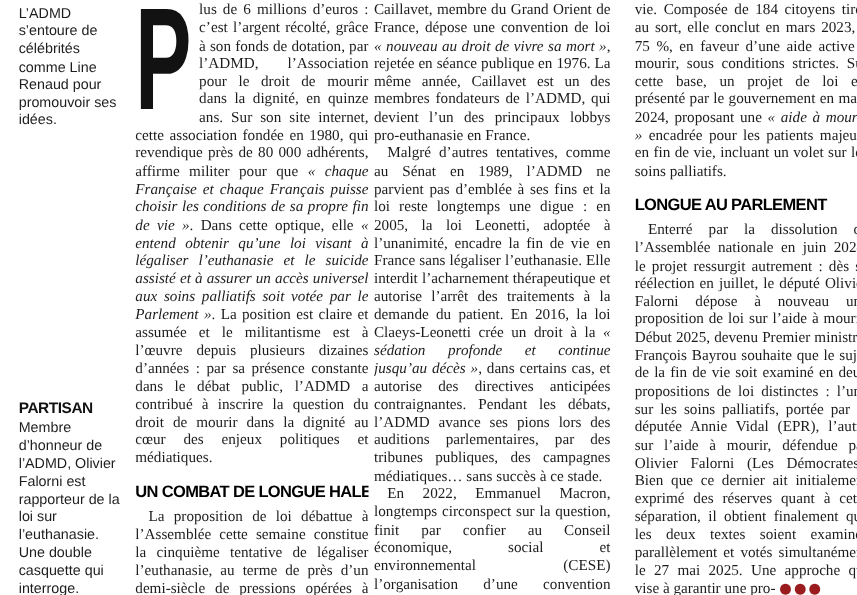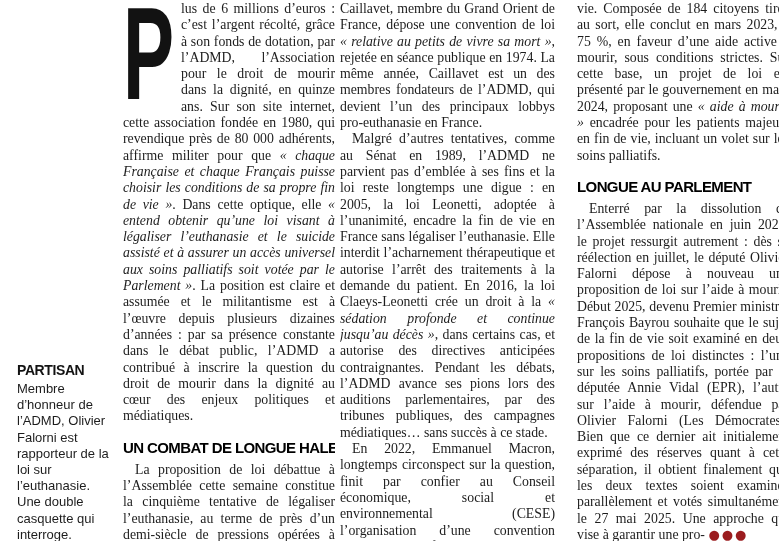--- a/index.html
+++ b/index.html
@@ -75,39 +75,40 @@
     letter-spacing:2px;
     white-space:nowrap;
     font-family:"DejaVu Sans", sans-serif;
   }
 </style>
 </head>
 <body>
 
 <div class="sidebar">
   <div class="side-block top">
+    <p class="caption">L’ADMD s’entoure de célébrités comme Line Renaud pour promouvoir ses idées.</p>
   </div>
   <div class="side-block bottom">
     <div class="kicker">PARTISAN</div>
     <p class="caption">Membre d’honneur de l’ADMD, Olivier Falorni est rapporteur de la loi sur l’euthanasie. Une double casquette qui interroge.</p>
   </div>
 </div>
 
 <div class="col col1">
   <p class="body-p"><span class="dropcap-box">
         <svg width="52" height="99" viewBox="0 0 52 99">
           <text x="0" y="96" font-size="132" transform="scale(0.58 1)">P</text>
         </svg>
       </span><span>lus de 6 millions d’euros : c’est l’argent récolté, grâce à son fonds de dotation, par l’ADMD, l’Association pour le droit de mourir dans la dignité, en quinze ans. Sur son site internet, cette association fondée en 1980, qui revendique près de 80 000 adhérents, affirme militer pour que </span><span class="it">« chaque Française et chaque Français puisse choisir les conditions de sa propre fin de vie »</span><span>. Dans cette optique, elle </span><span class="it">« entend obtenir qu’une loi visant à légaliser l’euthanasie et le suicide assisté et à assurer un accès universel aux soins palliatifs soit votée par le Parlement »</span><span>. La position est claire et assumée et le militantisme est à l’œuvre depuis plusieurs dizaines d’années : par sa présence constante dans le débat public, l’ADMD a contribué à inscrire la question du droit de mourir dans la dignité au cœur des enjeux politiques et médiatiques.</span></p>
   <h3 class="subhead">UN COMBAT DE LONGUE HALEINE</h3>
   <p class="body-p indent">La proposition de loi débattue à l’Assemblée cette semaine constitue la cinquième tentative de légaliser l’euthanasie, au terme de près d’un demi-siècle de pressions opérées à petits pas. Dès 1978, le sénateur Henri</p>
 </div>
 
 <div class="col col2">
-  <p class="body-p"><span>Caillavet, membre du Grand Orient de France, dépose une convention de loi </span><span class="it">« relative au petits de vivre sa mort »</span><span>, rejetée en séance publique en 1974. La même année, Caillavet est un des membres fondateurs de l’ADMD, qui devient l’un des principaux lobbys pro-euthanasie en France.</span></p>
+  <p class="body-p"><span>Caillavet, membre du Grand Orient de France, dépose une convention de loi </span><span class="it">« nouveau au droit de vivre sa mort »</span><span>, rejetée en séance publique en 1976. La même année, Caillavet est un des membres fondateurs de l’ADMD, qui devient l’un des principaux lobbys pro-euthanasie en France.</span></p>
   <p class="body-p indent"><span>Malgré d’autres tentatives, comme au Sénat en 1989, l’ADMD ne parvient pas d’emblée à ses fins et la loi reste longtemps une digue : en 2005, la loi Leonetti, adoptée à l’unanimité, encadre la fin de vie en France sans légaliser l’euthanasie. Elle interdit l’acharnement thérapeutique et autorise l’arrêt des traitements à la demande du patient. En 2016, la loi Claeys-Leonetti crée un droit à la </span><span class="it">« sédation profonde et continue jusqu’au décès »</span><span>, dans certains cas, et autorise des directives anticipées contraignantes. Pendant les débats, l’ADMD avance ses pions lors des auditions parlementaires, par des tribunes publiques, des campagnes médiatiques… sans succès à ce stade.</span></p>
   <p class="body-p indent">En 2022, Emmanuel Macron, longtemps circonspect sur la question, finit par confier au Conseil économique, social et environnemental (CESE) l’organisation d’une convention citoyenne sur la fin de</p>
 </div>
 
 <div class="col col3">
   <p class="body-p"><span>vie. Composée de 184 citoyens tirés au sort, elle conclut en mars 2023, à 75 %, en faveur d’une aide active à mourir, sous conditions strictes. Sur cette base, un projet de loi est présenté par le gouvernement en mars 2024, proposant une </span><span class="it">« aide à mourir »</span><span> encadrée pour les patients majeurs en fin de vie, incluant un volet sur les soins palliatifs.</span></p>
   <h3 class="subhead">LONGUE AU PARLEMENT</h3>
   <p class="body-p indent"><span>Enterré par la dissolution de l’Assemblée nationale en juin 2024, le projet ressurgit autrement : dès sa réélection en juillet, le député Olivier Falorni dépose à nouveau une proposition de loi sur l’aide à mourir. Début 2025, devenu Premier ministre, François Bayrou souhaite que le sujet de la fin de vie soit examiné en deux propositions de loi distinctes : l’une sur les soins palliatifs, portée par la députée Annie Vidal (EPR), l’autre sur l’aide à mourir, défendue par Olivier Falorni (Les Démocrates). Bien que ce dernier ait initialement exprimé des réserves quant à cette séparation, il obtient finalement que les deux textes soient examinés parallèlement et votés simultanément le 27 mai 2025. Une approche qui vise à garantir une pro-</span> <span class="dots">●●●</span></p>
 </div>
 

